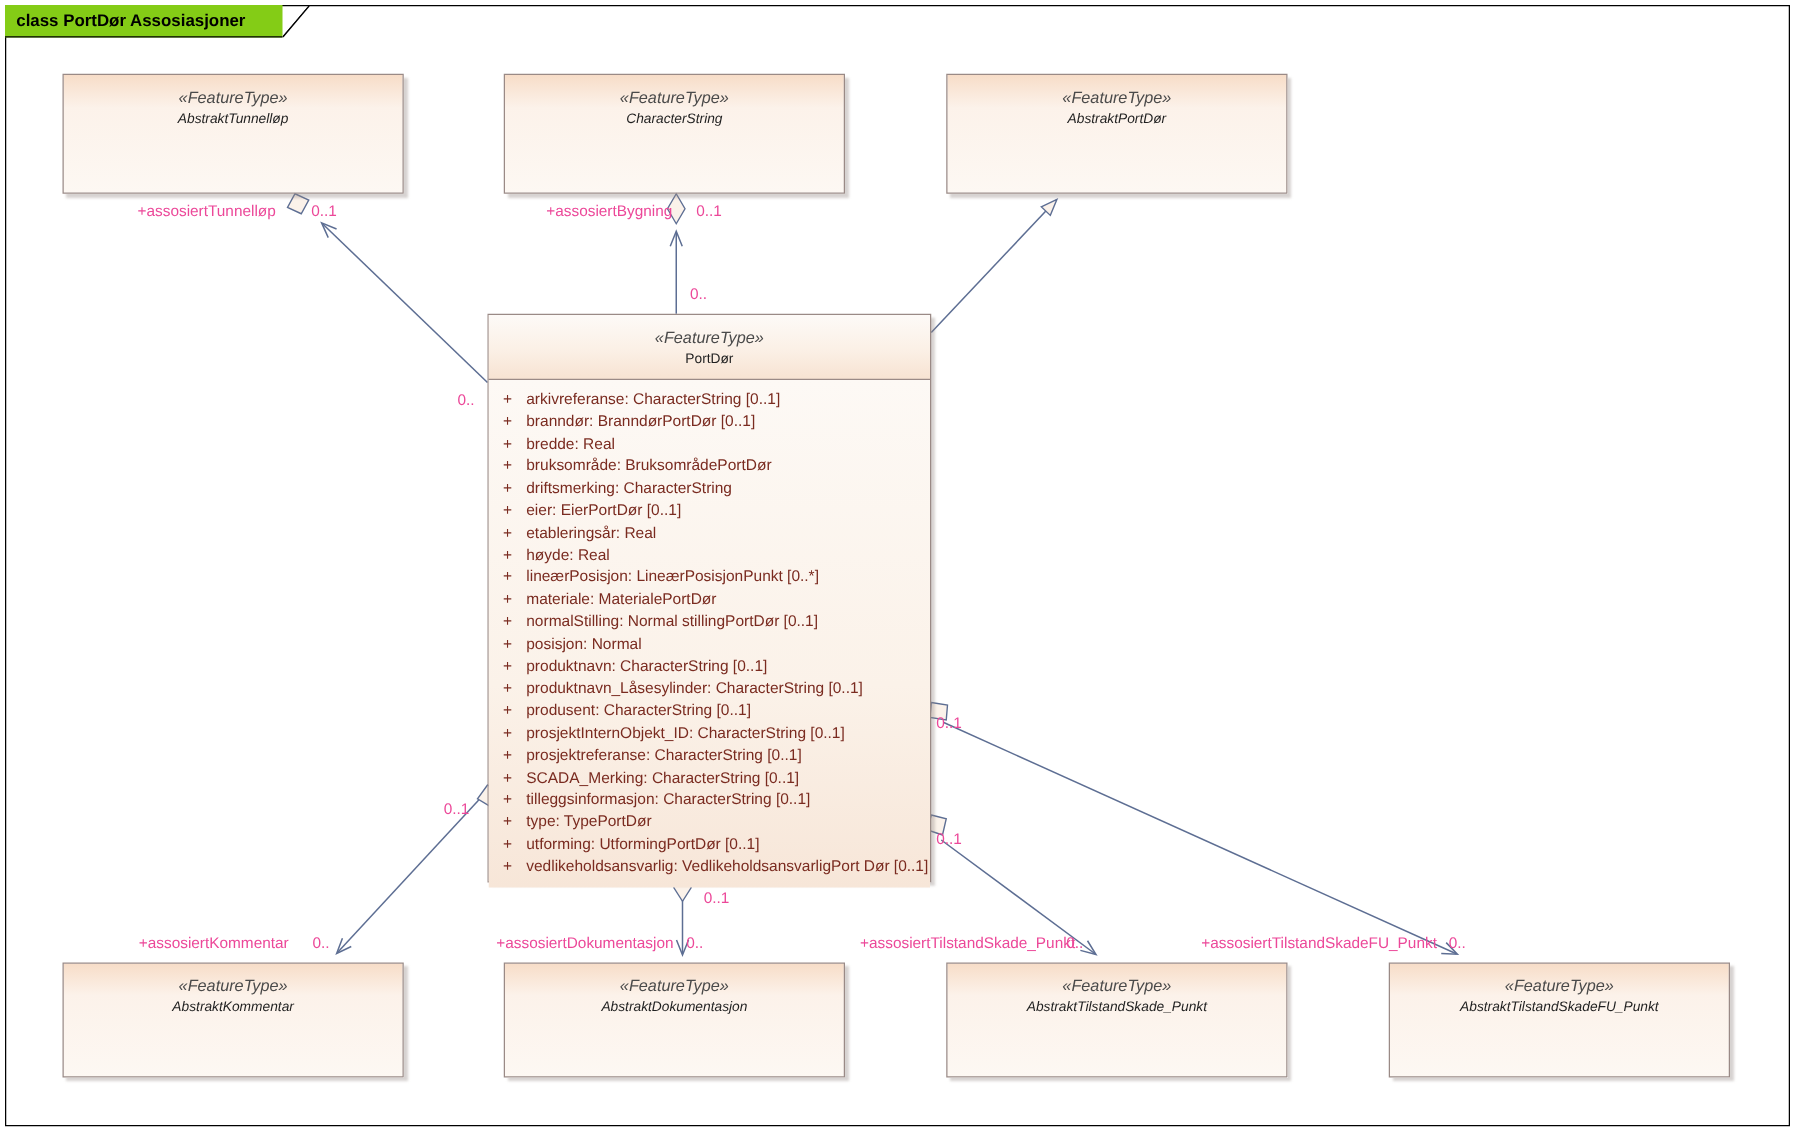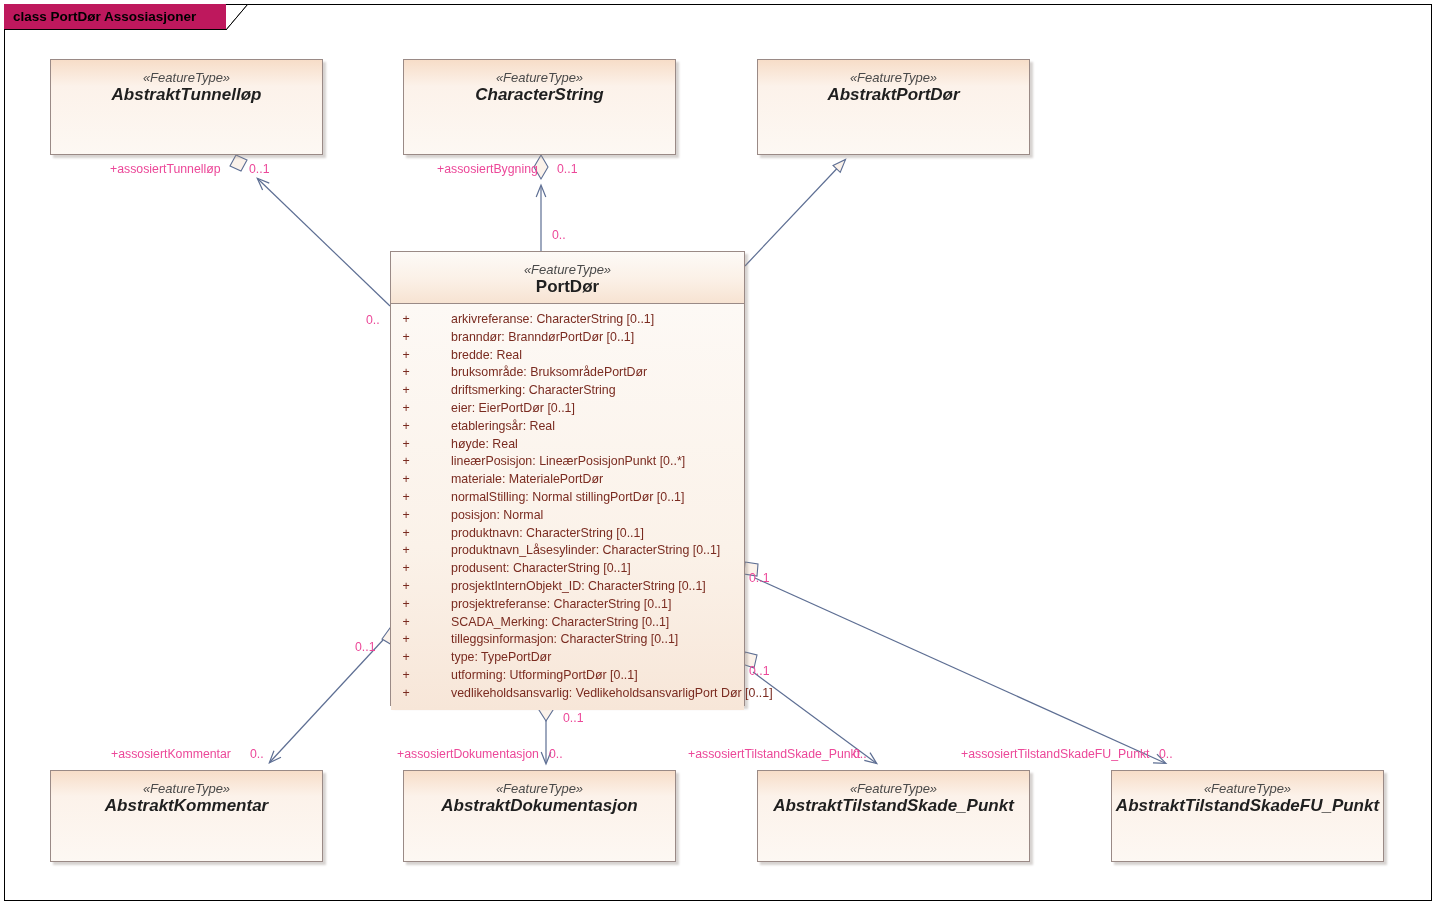--- a/index.html
+++ b/index.html
@@ -24,21 +24,21 @@
     height: 897px;
     border: 1px solid #000000;
     box-sizing: border-box;
   }
   .frame-tab {
     position: absolute;
     left: 4px;
     top: 4px;
     height: 26px;
     box-sizing: border-box;
-    background: #be185d;
+    background: #84cc16;
     border-right: none;
     display: flex;
     align-items: center;
     padding: 0 30px 0 9px;
     font-size: 13.5px;
     font-weight: bold;
     color: #000000;
     white-space: nowrap;
     border-bottom: 1px solid #000000;
   }
@@ -70,22 +70,22 @@
     background: linear-gradient(to bottom, #fdfaf7 0%, #fbf0e6 55%, #f7e3d2 100%);
   }
   .stereotype {
     font-size: 13px;
     color: #4a4a4a;
     line-height: 17px;
     white-space: nowrap;
     font-style: italic;
   }
   .clsname {
-    font-size: 17px;
-    font-weight: bold;
+    font-size: 11px;
+    font-weight: normal;
     font-style: italic;
     color: #1f1f1f;
     line-height: 18px;
     white-space: nowrap;
   }
   .clsname.concrete { font-style: normal; }
 
   .attrs {
     padding: 7px 0 7px 0;
     background: linear-gradient(to bottom, #fdf9f5 0%, #fbf2e9 60%, #f7e6d8 100%);
@@ -97,21 +97,21 @@
     color: #7a2b20;
     line-height: 17.8px;
     white-space: nowrap;
   }
   .attr .vis {
     width: 30px;
     text-align: center;
     flex: 0 0 30px;
     color: #7a2b20;
   }
-  .attr .sig { flex: 1 1 auto; margin-left: 30px; }
+  .attr .sig { flex: 1 1 auto; }
 
   
   #links {
     position: absolute;
     left: 0; top: 0;
     width: 1438px;
     height: 907px;
     pointer-events: none;
   }
   

